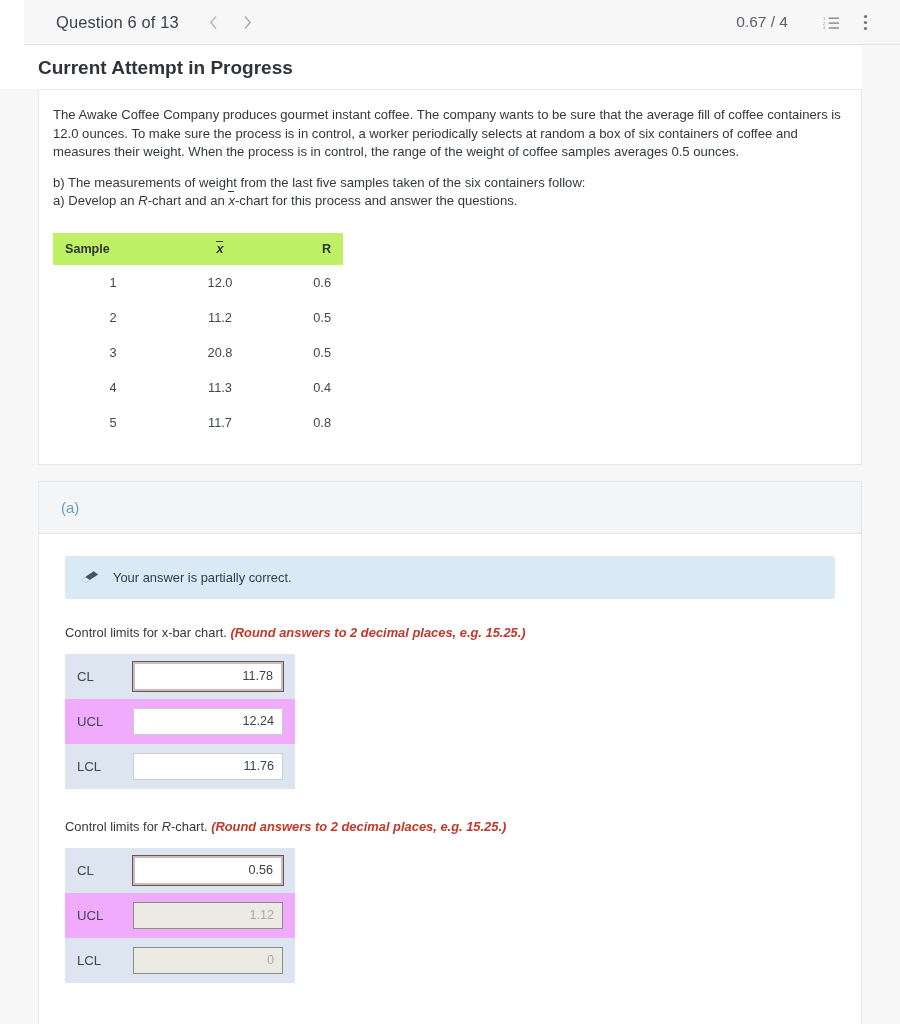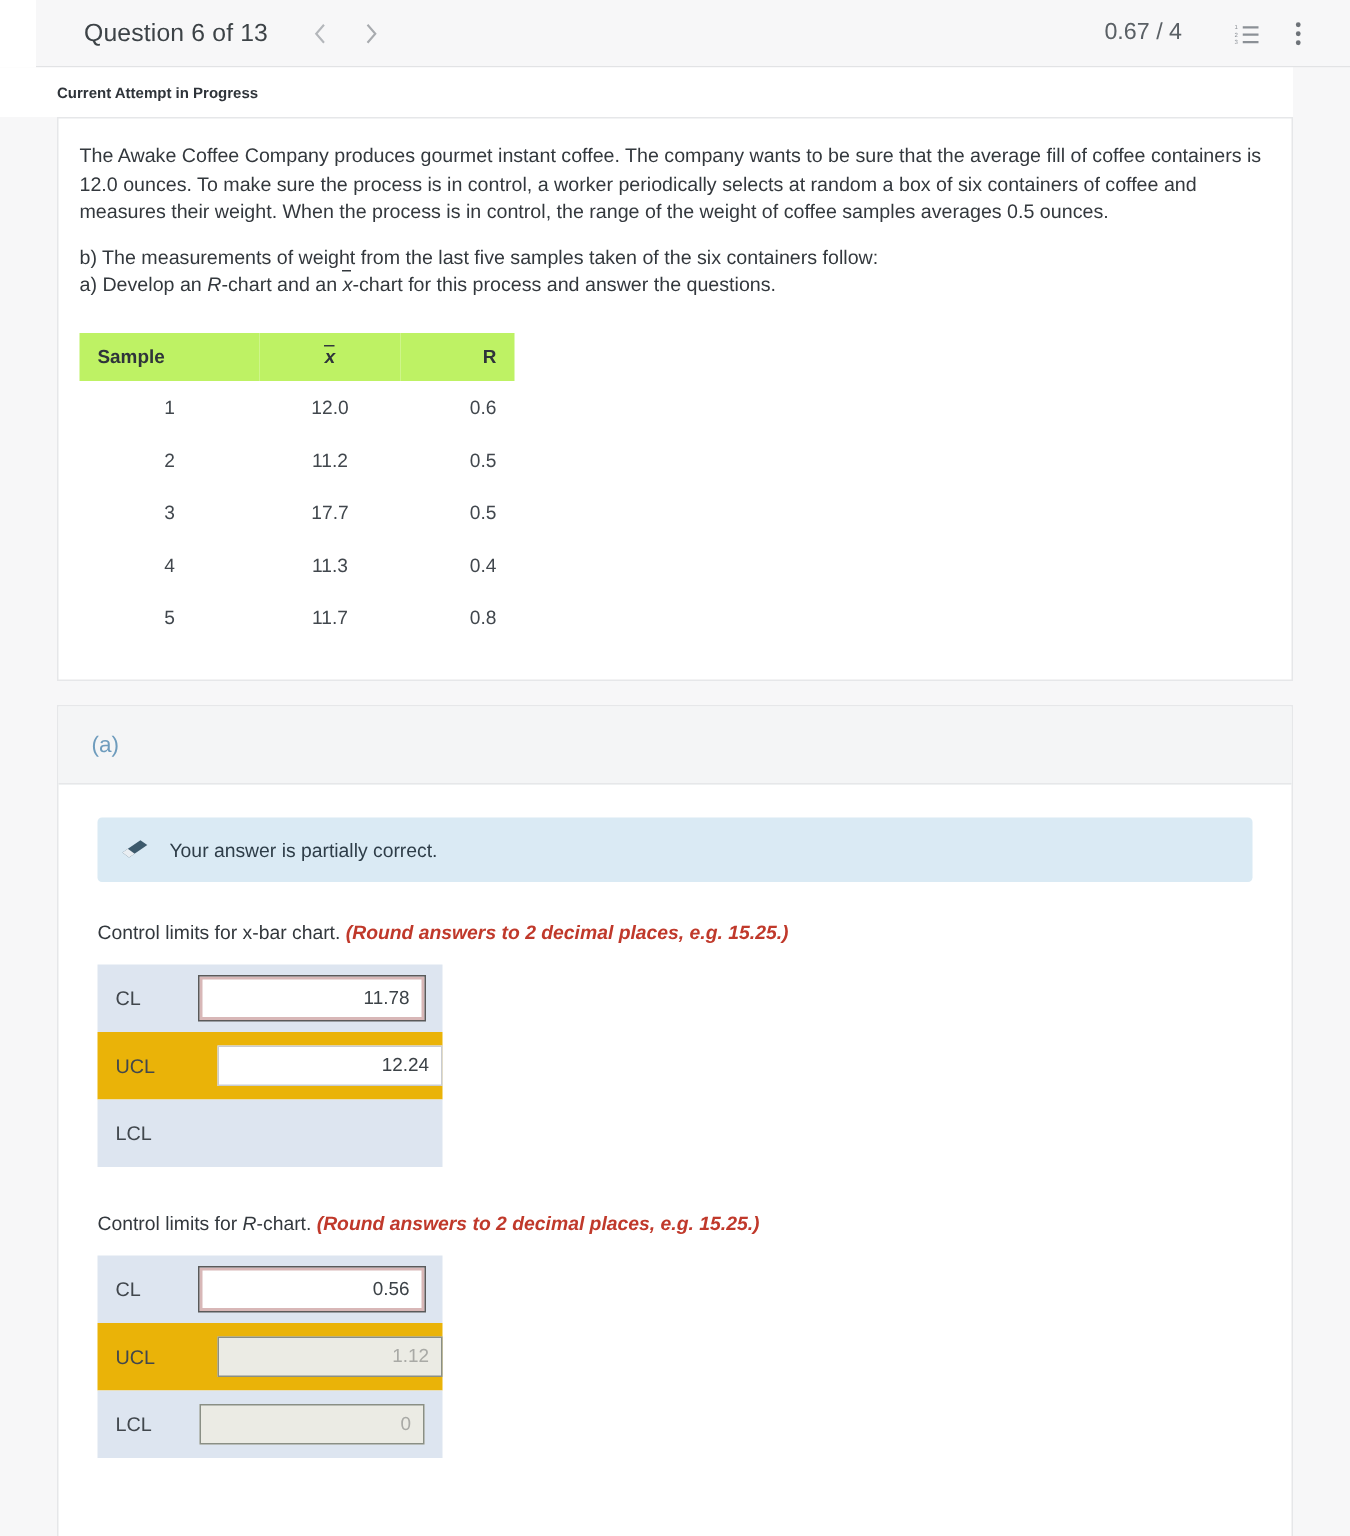--- a/index.html
+++ b/index.html
@@ -67,21 +67,21 @@
   .page {
     background: #f7f7f8;
     height: 979px;
     position: relative;
   }
   .attempt-bar {
     background: #ffffff;
     width: 862px;
     padding: 12px 0 10px 38px;
     box-sizing: border-box;
-    font-size: 10px;
+    font-size: 19px;
     font-weight: bold;
     color: #2f343a;
   }
   .card {
     background: #ffffff;
     width: 824px;
     margin-left: 38px;
     border: 1px solid #e6e7e9;
     box-sizing: border-box;
   }
@@ -170,21 +170,21 @@
   }
 
   
   .ansgrid { width: 230px; margin-bottom: 30px; }
   .ansrow {
     display: flex;
     align-items: center;
     height: 45px;
   }
   .ansrow.odd { background: #dde5f0; }
-  .ansrow.even { background: #eab308; justify-content: space-between; }
+  .ansrow.even { background: #f0abfc; }
   .anslabel {
     width: 68px;
     padding-left: 12px;
     box-sizing: border-box;
     font-size: 13.2px;
     color: #41474d;
   }
   .field {
     width: 150px;
     height: 27px;
@@ -280,21 +280,21 @@
           <td class="c-x">12.0</td>
           <td class="c-r">0.6</td>
         </tr>
         <tr>
           <td class="c-sample">2</td>
           <td class="c-x">11.2</td>
           <td class="c-r">0.5</td>
         </tr>
         <tr>
           <td class="c-sample">3</td>
-          <td class="c-x">17.7</td>
+          <td class="c-x">20.8</td>
           <td class="c-r">0.5</td>
         </tr>
         <tr>
           <td class="c-sample">4</td>
           <td class="c-x">11.3</td>
           <td class="c-r">0.4</td>
         </tr>
         <tr>
           <td class="c-sample">5</td>
           <td class="c-x">11.7</td>
@@ -325,20 +325,21 @@
         <div class="ansrow odd">
           <div class="anslabel">CL</div>
           <div class="field error">11.78</div>
         </div>
         <div class="ansrow even">
           <div class="anslabel">UCL</div>
           <div class="field">12.24</div>
         </div>
         <div class="ansrow odd">
           <div class="anslabel">LCL</div>
+          <div class="field">11.76</div>
         </div>
       </div>
 
       <p class="prompt"><span>Control limits for </span><em class="it">R</em><span>-chart. </span><span class="hint">(Round answers to 2 decimal places, e.g. 15.25.)</span></p>
 
       <div class="ansgrid">
         <div class="ansrow odd">
           <div class="anslabel">CL</div>
           <div class="field error">0.56</div>
         </div>

